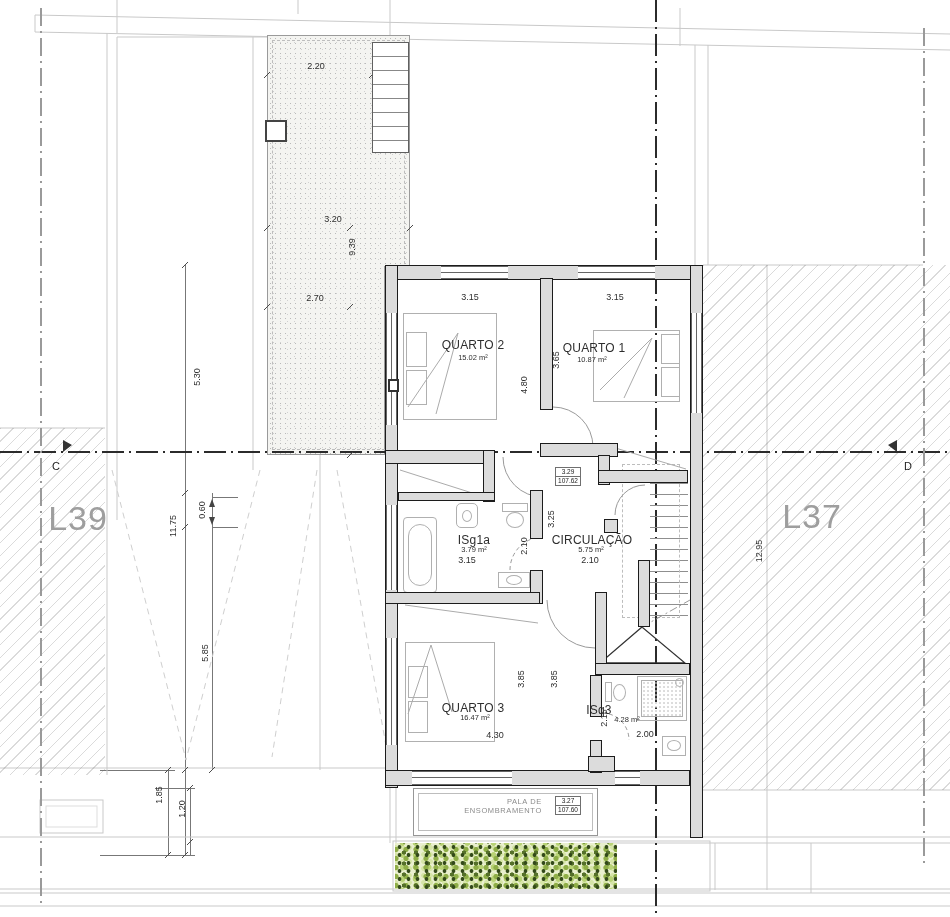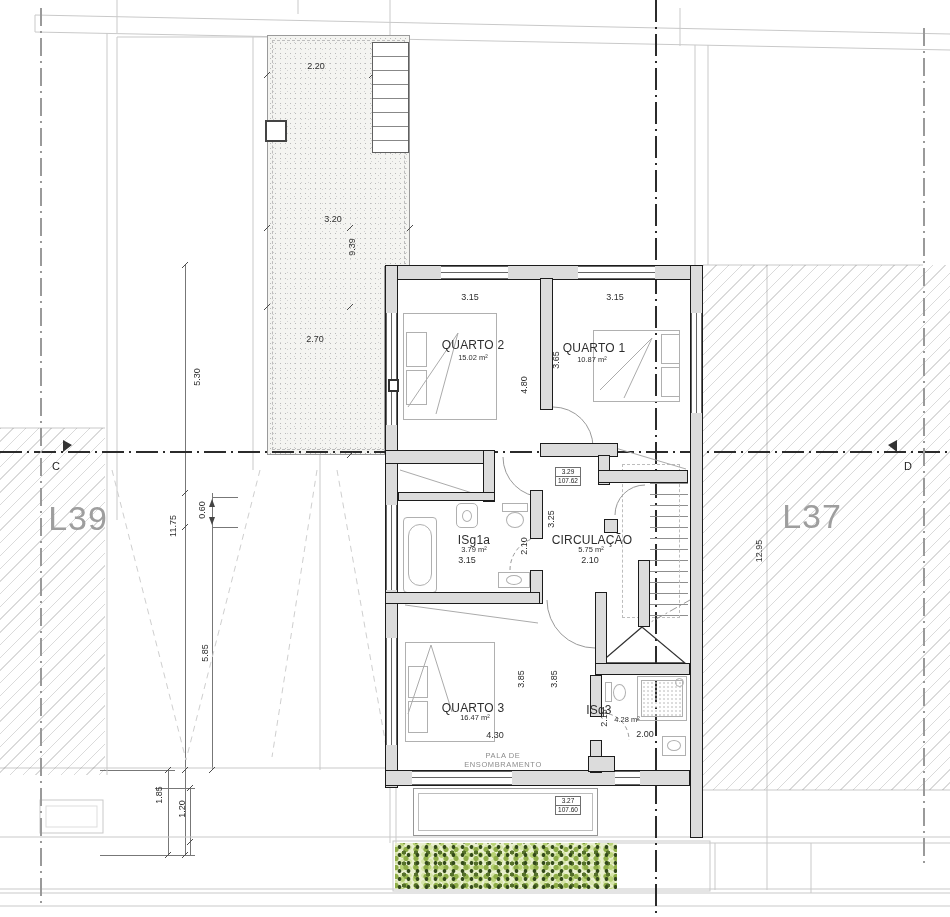--- a/index.html
+++ b/index.html
@@ -213,21 +213,21 @@
   <div class="hedge" style="left:395px;top:843px;width:222px;height:46px;"></div>
 
   <span class="lbl lot" style="left:78px;top:518px;">L39</span>
   <span class="lbl lot" style="left:812px;top:516px;">L37</span>
   <span class="lbl mark" style="left:56px;top:466px;">C</span>
   <span class="lbl mark" style="left:908px;top:466px;">D</span>
 
   <span class="lbl" style="left:316px;top:66px;">2.20</span>
   <span class="lbl" style="left:333px;top:219px;">3.20</span>
   <span class="lbl rot" style="left:352px;top:247px;">9.39</span>
-  <span class="lbl" style="left:315px;top:298px;margin-top:41px;">2.70</span>
+  <span class="lbl" style="left:315px;top:298px;">2.70</span>
   <span class="lbl rot" style="left:197px;top:377px;">5.30</span>
   <span class="lbl rot" style="left:173px;top:526px;">11.75</span>
   <span class="lbl rot" style="left:202px;top:510px;">0.60</span>
   <span class="lbl rot" style="left:205px;top:653px;">5.85</span>
   <span class="lbl rot" style="left:159px;top:795px;">1.85</span>
   <span class="lbl rot" style="left:182px;top:809px;">1.20</span>
   <span class="lbl rot" style="left:759px;top:551px;">12.95</span>
 
   <span class="lbl rname" style="left:473px;top:345px;">QUARTO 2</span>
   <span class="lbl rarea" style="left:473px;top:357px;">15.02 m²</span>
@@ -253,21 +253,21 @@
   <span class="lbl rarea" style="left:475px;top:717px;">16.47 m²</span>
   <span class="lbl" style="left:495px;top:735px;">4.30</span>
   <span class="lbl rot" style="left:521px;top:679px;">3.85</span>
   <span class="lbl rot" style="left:554px;top:679px;">3.85</span>
 
   <span class="lbl rname" style="left:599px;top:710px;">ISq3</span>
   <span class="lbl rarea" style="left:627px;top:719px;">4.28 m²</span>
   <span class="lbl" style="left:645px;top:734px;">2.00</span>
   <span class="lbl rot" style="left:604px;top:718px;">2.15</span>
 
-  <div class="lbl pala" style="left:503px;top:760px;">
+  <div class="lbl pala" style="left:503px;top:806px;text-align:right;">
     <div>PALA DE</div>
     <div>ENSOMBRAMENTO</div>
   </div>
 
   <div class="lvlbox" style="left:555px;top:467px;">
     <div>3.29</div>
     <div>107.62</div>
   </div>
   <div class="lvlbox" style="left:555px;top:796px;">
     <div>3.27</div>

